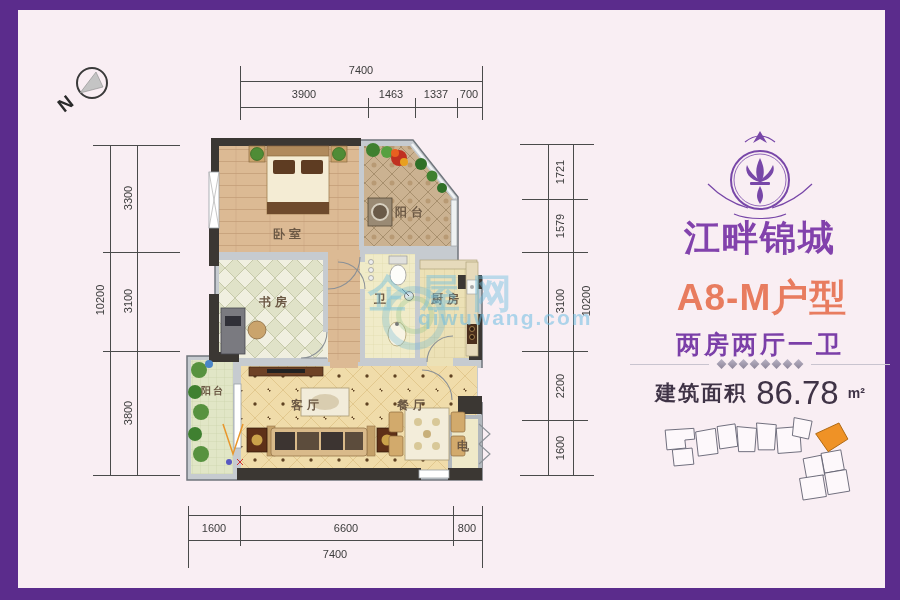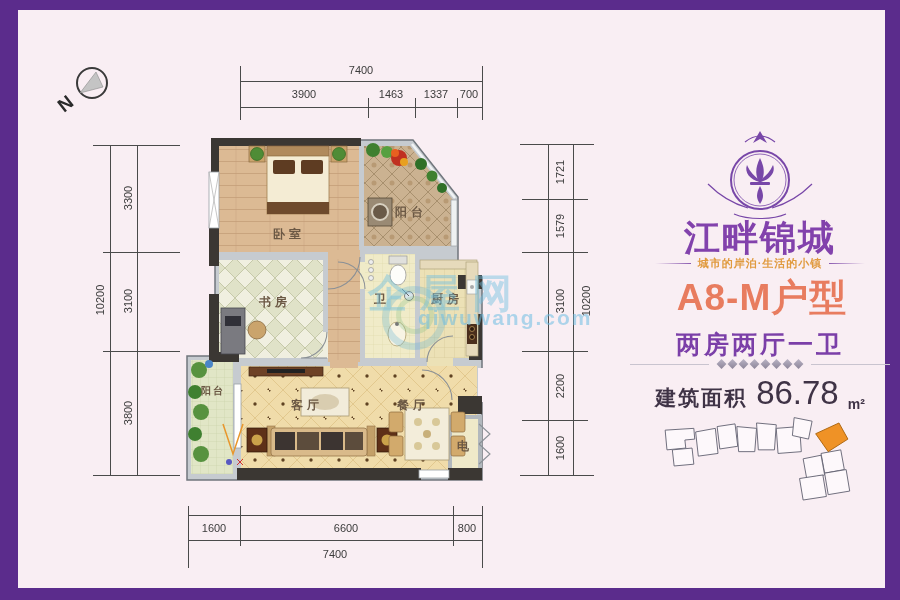--- a/index.html
+++ b/index.html
@@ -22,21 +22,21 @@
   .tfl{display:inline-block;width:36px;height:1px;}
   .tfl.l{background:linear-gradient(to right,rgba(138,90,176,0),#8a5ab0);}
   .tfl.r{background:linear-gradient(to left,rgba(138,90,176,0),#8a5ab0);}
   .unit-title{font-size:37px;font-weight:bold;color:#e87c5f;letter-spacing:1px;}
   .layout-line{font-size:25px;font-weight:bold;color:#7b3fa8;letter-spacing:3px;}
   .divider{position:absolute;left:630px;top:364px;width:260px;height:1px;background:#c9c4cf;}
   .diamonds{position:absolute;left:760px;top:364px;transform:translate(-50%,-50%);
             display:flex;gap:4px;background:#f9eef3;padding:0 9px;}
   .dia{width:7px;height:7px;background:linear-gradient(135deg,#b9b3c4,#8d8599);transform:rotate(45deg);}
   .area-row{position:absolute;left:630px;top:374px;width:260px;display:flex;justify-content:center;
-            align-items:flex-end;gap:9px;color:#3f3346;}
+            align-items:center;gap:9px;color:#3f3346;}
   .area-label{font-size:21px;font-weight:bold;letter-spacing:2px;}
   .area-value{font-size:33px;font-weight:normal;}
   .area-unit{font-size:14px;font-weight:bold;}
   
   .wm-chars{position:absolute;left:368px;top:266px;font-size:40px;font-weight:bold;letter-spacing:12px;
             color:rgba(110,190,225,0.45);white-space:nowrap;}
   .wm-url{position:absolute;left:388px;top:306px;font-size:21px;font-weight:bold;letter-spacing:2px;
           color:rgba(110,190,225,0.55);margin-left:30px;}
   .wm-ring{position:absolute;left:382px;top:286px;width:50px;height:50px;border-radius:50%;
            border:7px solid rgba(100,180,210,0.30);}
@@ -349,27 +349,20 @@
       <path d="M70,30 C65,40 65,48 70,56 C75,48 75,40 70,30"></path>
       <path d="M70,54 C60,52 54,44 57,37 C60,44 65,49 70,52 Z"></path>
       <path d="M70,54 C80,52 86,44 83,37 C80,44 75,49 70,52 Z"></path>
       <rect x="60" y="54" width="20" height="3" rx="1"></rect>
       <path d="M70,58 C66,66 66,70 70,76 C74,70 74,66 70,58"></path>
     </g>
   </svg>
 
   <div class="panel-text brand" style="left:760px;top:238px;">江畔锦城</div>
 
-  <div class="abs" style="left:630px;top:256px;width:260px;">
-    <div class="tagline-row">
-      <span class="tfl l"></span>
-      <span class="tagline">城市的岸泊·生活的小镇</span>
-      <span class="tfl r"></span>
-    </div>
-  </div>
 
   <div class="panel-text unit-title" style="left:762px;top:298px;">A8-M户型</div>
 
   <div class="panel-text layout-line" style="left:760px;top:344px;">两房两厅一卫</div>
 
   <div class="divider"></div>
   <div class="diamonds">
     <span class="dia"></span>
       <span class="dia"></span>
       <span class="dia"></span>

